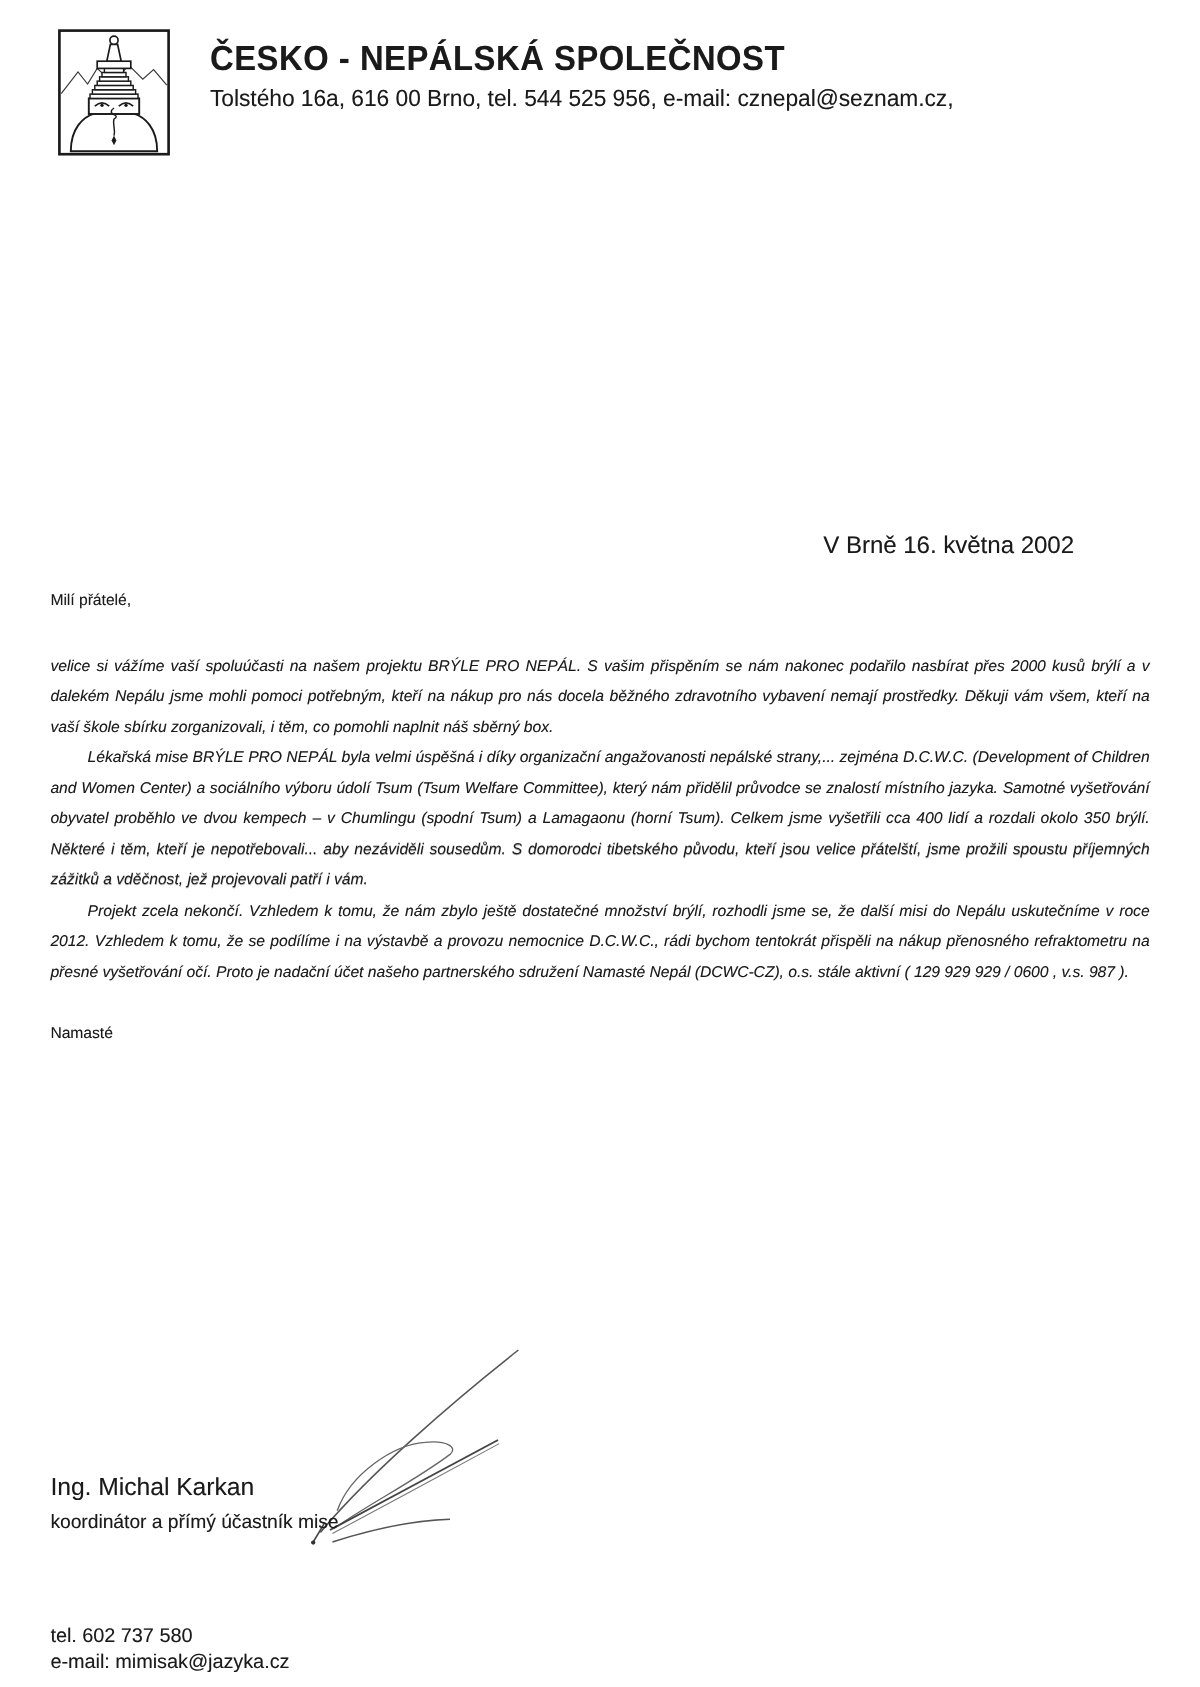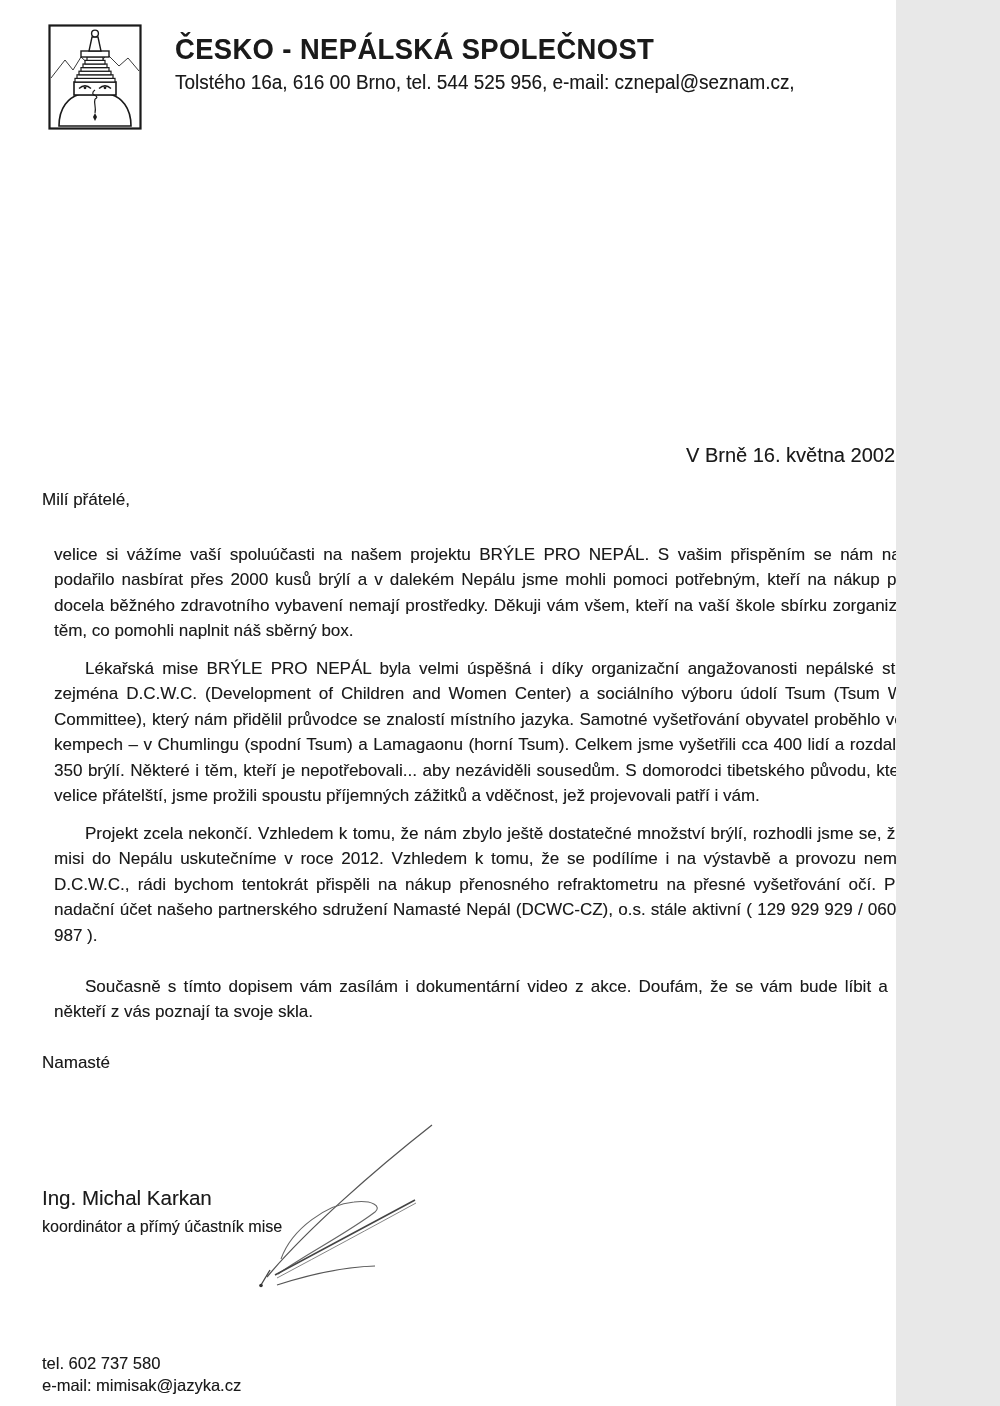--- a/index.html
+++ b/index.html
@@ -1,18 +1,18 @@
 <!DOCTYPE html>
 <html><head>
 <meta charset="utf-8">
 <style>
   html, body { margin: 0; padding: 0; background: #e8e8e8; }
   .page {
     position: relative;
-    width: 896px;
+    width: 1000px;
     height: 1406px;
     background: #ffffff;
     font-family: "Liberation Sans", "DejaVu Sans", sans-serif;
     color: #1a1a1a;
     overflow: hidden;
     text-shadow: 0.2px 0.2px 0.4px rgba(0,0,0,0.35);
   }
   
   .logo {
     position: absolute;
@@ -55,32 +55,32 @@
     position: absolute;
     left: 686px; top: 444px;
     font-size: 20px;
     white-space: nowrap;
   }
   
   .letter-body {
     position: absolute;
     left: 42px; top: 487px;
     width: 916px;
-    font-size: 17px;
+    font-size: 13px;
     line-height: 25.5px;
   }
   .salutation { margin: 0 0 29px 0; }
-  .letter-body p { margin: 12px; text-align: justify; }
+  .letter-body p { margin: 0; text-align: justify; font-style: italic; }
   .letter-body p.indent { text-indent: 31px; }
   .letter-body p.gap-before { margin-top: 25.5px; }
   .closing { margin-top: 25.5px; }
   
   .sig-block {
     position: absolute;
-    left: 42px; top: 1186px;
+    left: 42px; top: 1228px;
   }
   .sig-name { font-size: 20.5px; }
   .sig-role { font-size: 16px; margin-top: 8px; }
   .sig-scribble {
     position: absolute;
     left: 248px; top: 1112px;
     width: 200px; height: 178px;
   }
   
   .footer {
@@ -134,21 +134,20 @@
   </div>
 
 
   <div class="dateline">V Brně 16. května 2002</div>
 
   <div class="letter-body">
     <div class="salutation">Milí přátelé,</div>
     <p>velice si vážíme vaší spoluúčasti na našem projektu BRÝLE PRO NEPÁL. S vašim přispěním se nám nakonec podařilo nasbírat přes 2000 kusů brýlí a v dalekém Nepálu jsme mohli pomoci potřebným, kteří na nákup pro nás docela běžného zdravotního vybavení nemají prostředky. Děkuji vám všem, kteří na vaší škole sbírku zorganizovali, i těm, co pomohli naplnit náš sběrný box.</p>
     <p class="indent">Lékařská mise BRÝLE PRO NEPÁL byla velmi úspěšná i díky organizační angažovanosti nepálské strany,... zejména D.C.W.C. (Development of Children and Women Center) a sociálního výboru údolí Tsum (Tsum Welfare Committee), který nám přidělil průvodce se znalostí místního jazyka. Samotné vyšetřování obyvatel proběhlo ve dvou kempech – v Chumlingu (spodní Tsum) a Lamagaonu (horní Tsum). Celkem jsme vyšetřili cca 400 lidí a rozdali okolo 350 brýlí. Některé i těm, kteří je nepotřebovali... aby nezáviděli sousedům. S domorodci tibetského původu, kteří jsou velice přátelští, jsme prožili spoustu příjemných zážitků a vděčnost, jež projevovali patří i vám.</p>
     <p class="indent">Projekt zcela nekončí. Vzhledem k tomu, že nám zbylo ještě dostatečné množství brýlí, rozhodli jsme se, že další misi do Nepálu uskutečníme v roce 2012. Vzhledem k tomu, že se podílíme i na výstavbě a provozu nemocnice D.C.W.C., rádi bychom tentokrát přispěli na nákup přenosného refraktometru na přesné vyšetřování očí. Proto je nadační účet našeho partnerského sdružení Namasté Nepál (DCWC-CZ), o.s. stále aktivní ( 129 929 929 / 0600 , v.s. 987 ).</p>
-    <p class="indent gap-before">Současně s tímto dopisem vám zasílám i dokumentární video z akce. Doufám, že se vám bude líbit a možná někteří z vás poznají ta svoje skla.</p>
     <div class="closing">Namasté</div>
   </div>
 
   <svg class="sig-scribble" viewBox="0 0 200 178" xmlns="http://www.w3.org/2000/svg" fill="none">
     <path d="M19,165 C58,118 128,57 184,13" stroke="#555555" stroke-width="1.3"></path>
     <path d="M33,147 C44,116 80,92 106,90 C124,88 134,94 127,100 C98,122 58,142 30,162" stroke="#666666" stroke-width="1.1"></path>
     <path d="M27,163 C72,139 122,112 167,88" stroke="#444444" stroke-width="1.6"></path>
     <path d="M29,166 C74,142 124,115 168,91" stroke="#777777" stroke-width="0.9"></path>
     <path d="M29,173 C60,163 96,155 127,154" stroke="#555555" stroke-width="1.2"></path>
     <path d="M22,158 L13,173" stroke="#444444" stroke-width="1.3"></path>

